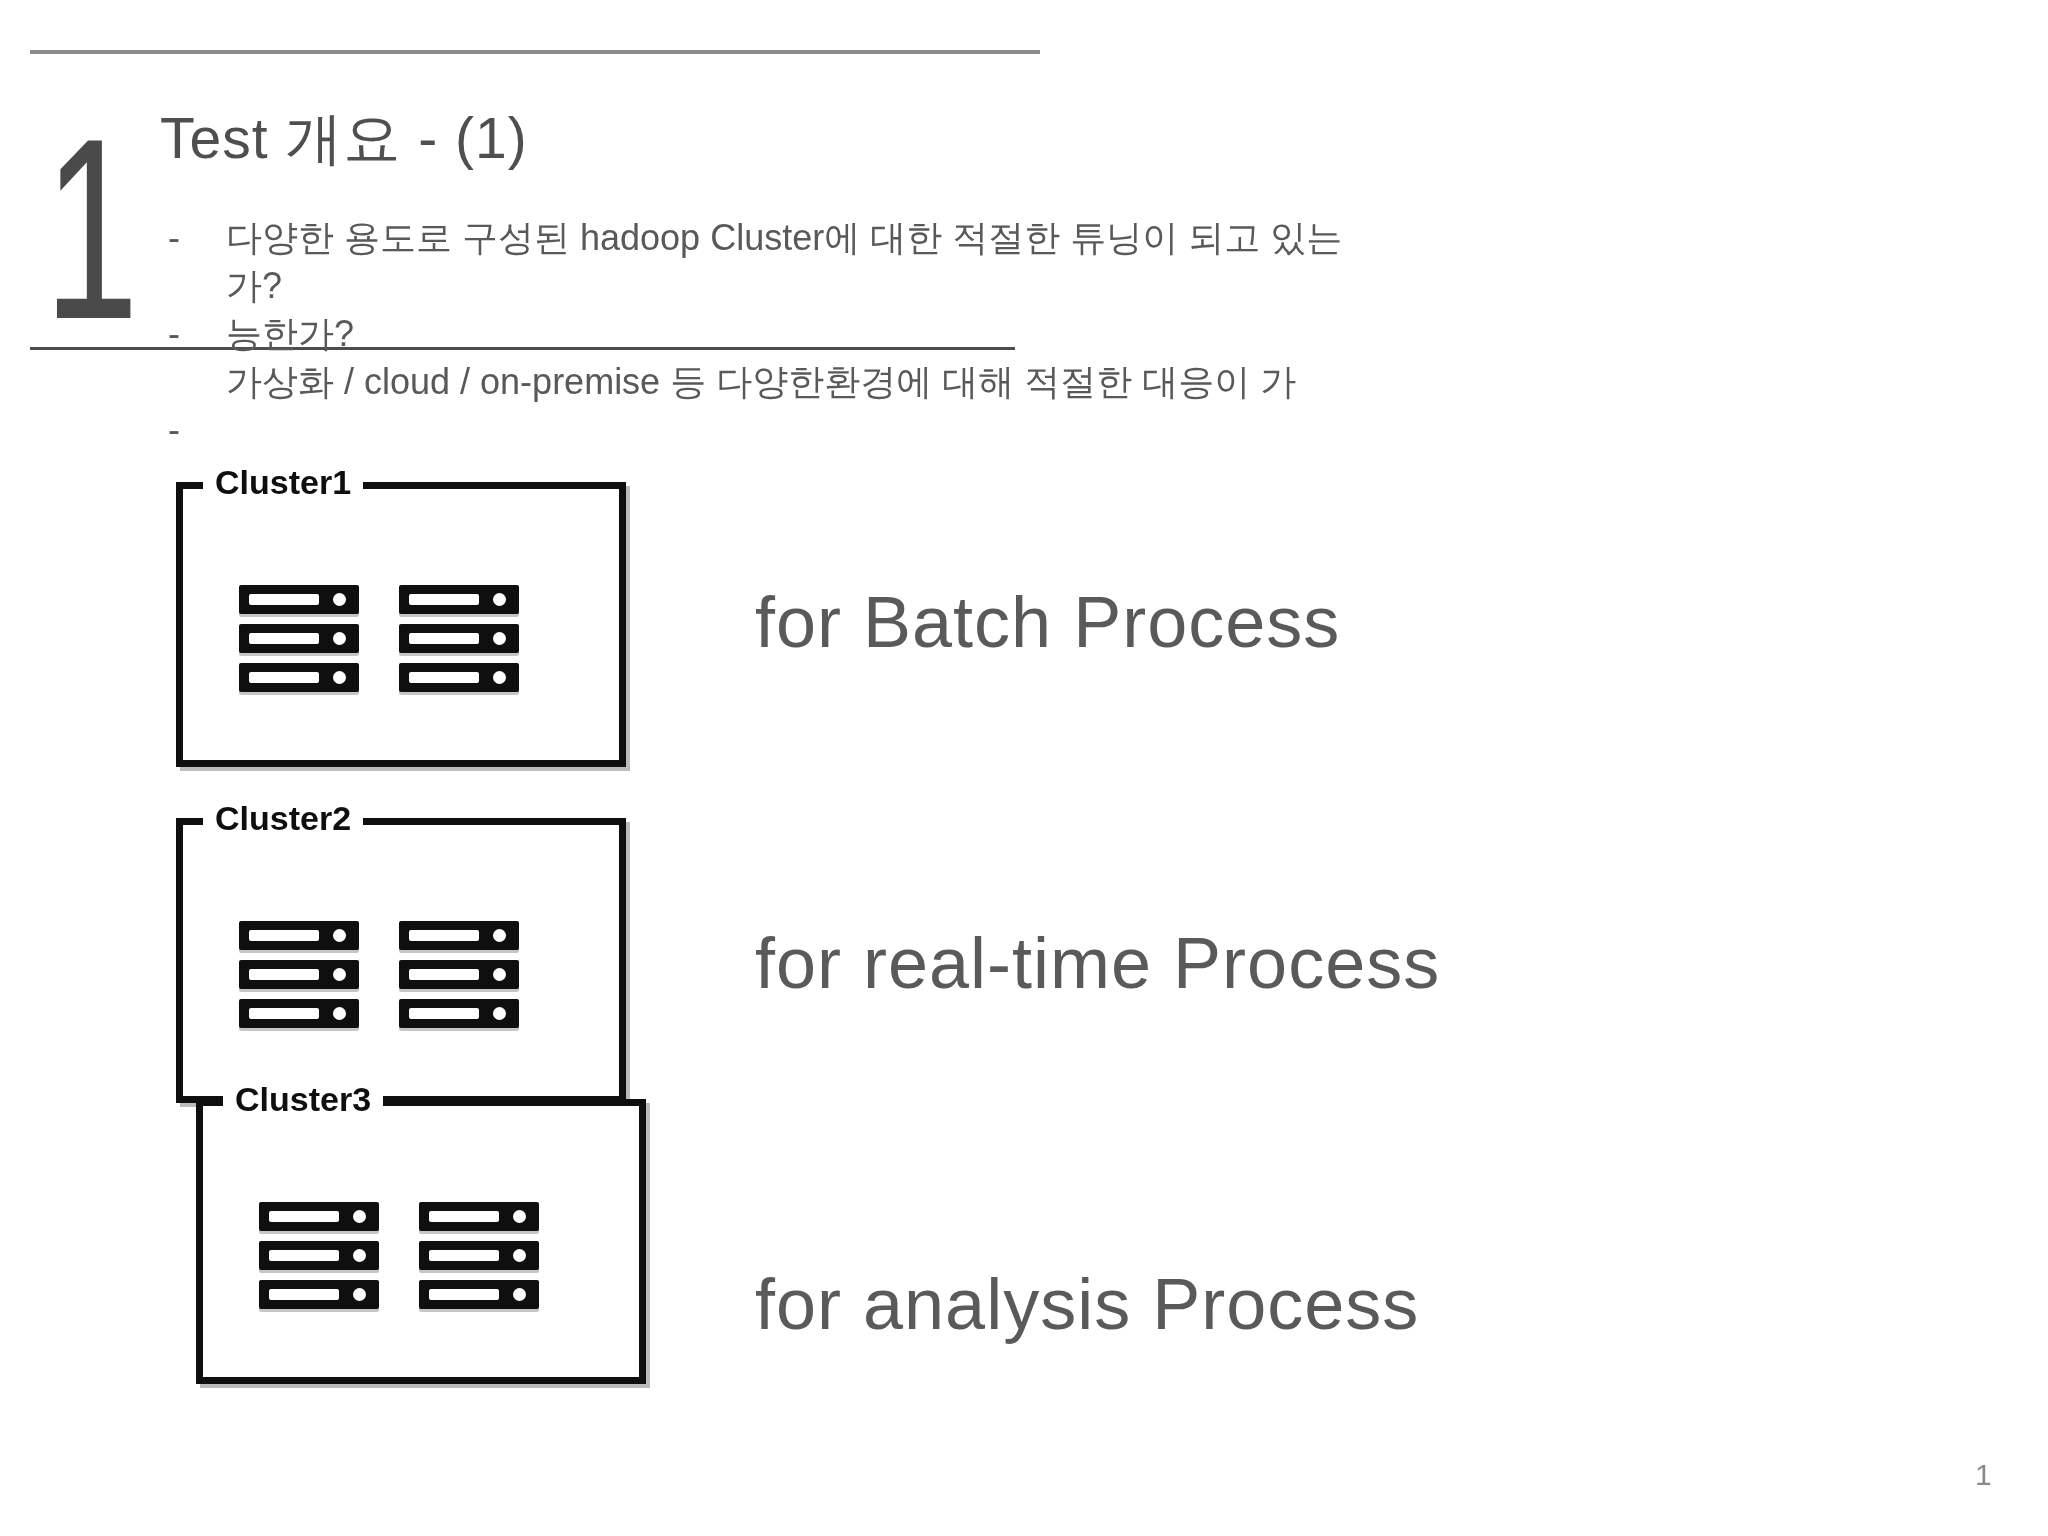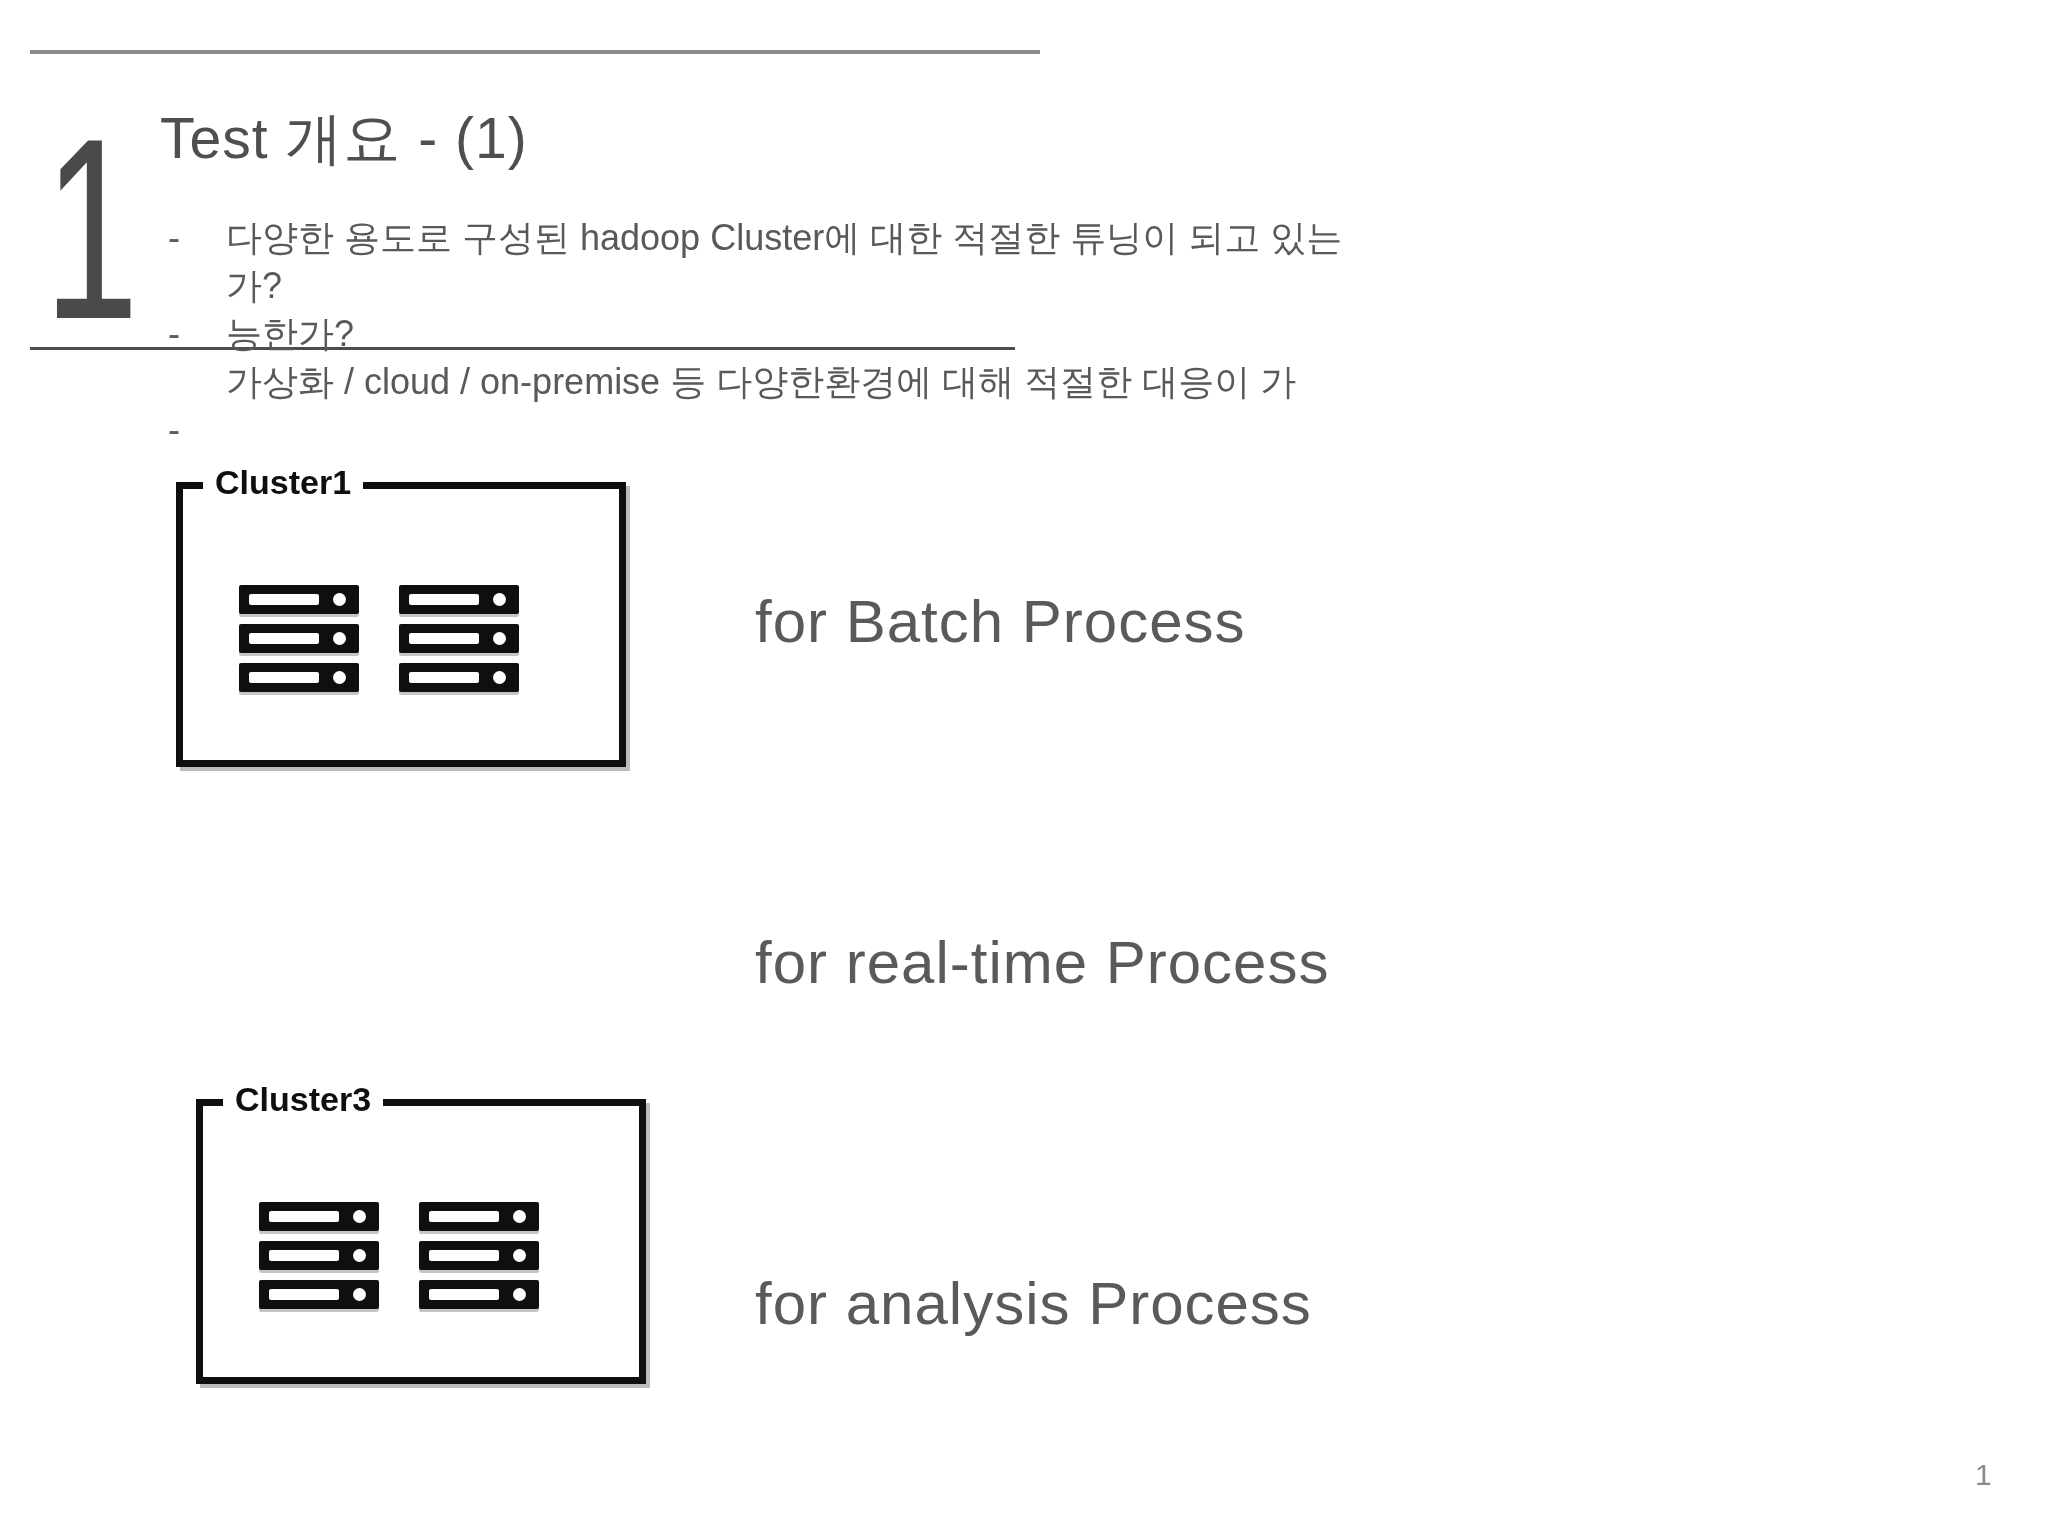--- a/index.html
+++ b/index.html
@@ -68,21 +68,21 @@
     content:"";position:absolute;left:10px;top:9px;width:70px;height:11px;
     background:#ffffff;border-radius:2px;
   }
   .server::after{ 
     content:"";position:absolute;right:13px;top:8px;width:13px;height:13px;
     background:#ffffff;border-radius:50%;
   }
   
   .process-label{
     position:absolute;left:755px;height:96px;line-height:96px;
-    font-size:60px;color:#5a5a5a;white-space:nowrap;letter-spacing:1px;text-align:center;
+    font-size:72px;color:#5a5a5a;white-space:nowrap;letter-spacing:1px;text-align:center;
   }
   .process-label.p1{top:574px;}
   .process-label.p2{top:915px;}
   .process-label.p3{top:1256px;}
   
   .page-number{
     position:absolute;left:1975px;top:1458px;
     font-size:30px;color:#8a8a8a;
   }
 </style>
@@ -127,20 +127,35 @@
         <div class="server"></div>
       </div>
       <div class="server-col">
         <div class="server"></div>
         <div class="server"></div>
         <div class="server"></div>
       </div>
     </div>
   </div>
 
+  <div class="cluster-box c2">
+    <span class="cluster-label">Cluster2</span>
+    <div class="server-grid">
+      <div class="server-col">
+        <div class="server"></div>
+        <div class="server"></div>
+        <div class="server"></div>
+      </div>
+      <div class="server-col">
+        <div class="server"></div>
+        <div class="server"></div>
+        <div class="server"></div>
+      </div>
+    </div>
+  </div>
 
   <div class="cluster-box c3">
     <span class="cluster-label">Cluster3</span>
     <div class="server-grid">
       <div class="server-col">
         <div class="server"></div>
         <div class="server"></div>
         <div class="server"></div>
       </div>
       <div class="server-col">

